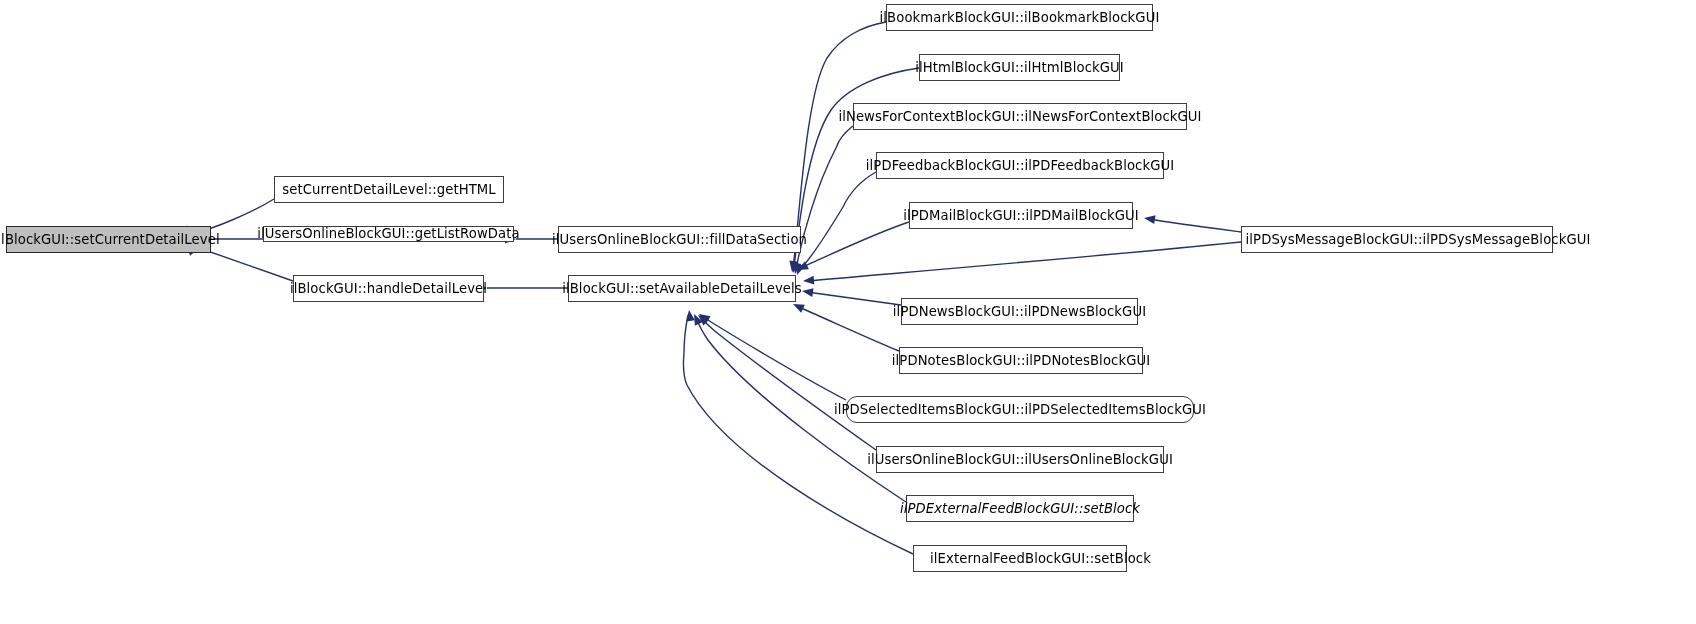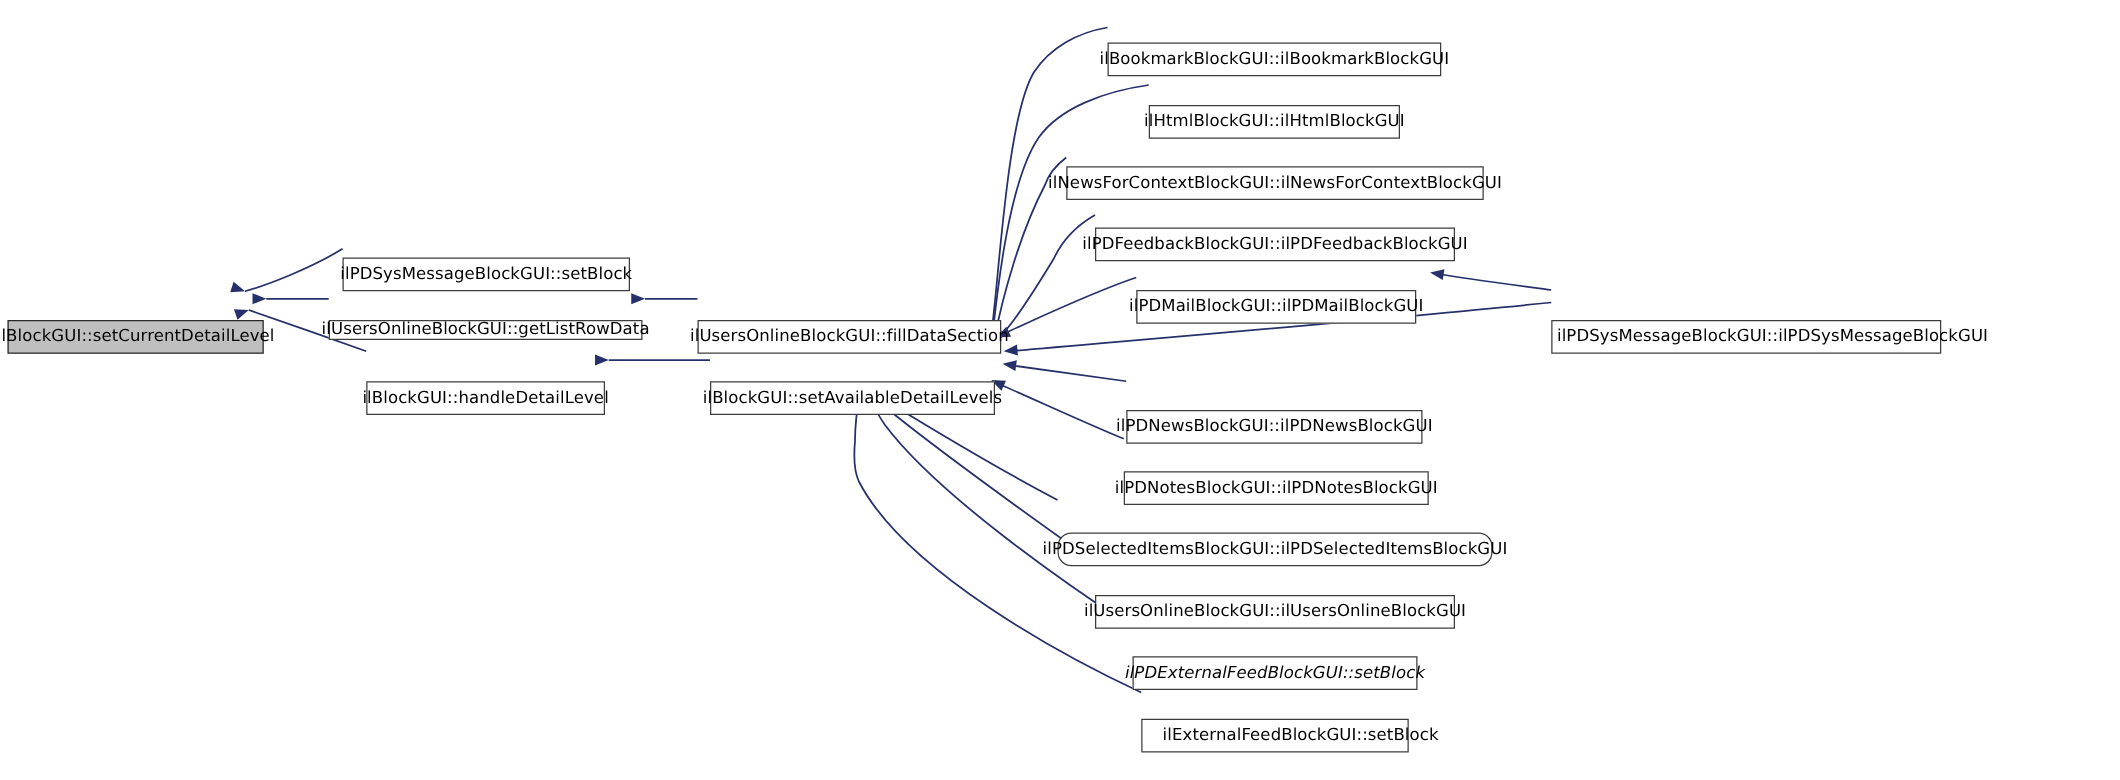--- a/index.html
+++ b/index.html
@@ -31,21 +31,20 @@
     border: 1px solid #3d3d3d;
     background: #ffffff;
     color: #000000;
     font-size: 13.2px;
     line-height: 1;
     display: flex;
     align-items: center;
     justify-content: center;
     white-space: nowrap;
     letter-spacing: 0.1px;
-    margin-top: 30px;
   }
   .node.highlight {
     background: #bfbfbf;
     border-color: #2b2b2b;
   }
   .node-label {
     display: block;
     padding: 0 6px;
   }
 </style>
@@ -127,21 +126,21 @@
         <path d="M 913,554 C 851,525 724,457 687,385 C 683,376 683,364 684,353 C 684,340 686,325 688,315" fill="none" stroke="#26306b" stroke-width="1.4"></path>
         <polygon points="0,0 -11,-4.4 -11,4.4" fill="#26306b" transform="translate(689,310) rotate(262)"></polygon>
       </g>
     </svg>
 
   <div id="node-layer">
       <div class="node highlight" style="left: 6px; top: 226px; width: 205px; height: 27px;">
         <span class="node-label">ilBlockGUI::setCurrentDetailLevel</span>
       </div>
       <div class="node" style="left: 274px; top: 176px; width: 230px; height: 27px;">
-        <span class="node-label">ilPDSysMessageBlockGUI::setBlock</span>
+        <span class="node-label">setCurrentDetailLevel::getHTML</span>
       </div>
       <div class="node" style="left: 263px; top: 226px; width: 251px; height: 16px;">
         <span class="node-label">ilUsersOnlineBlockGUI::getListRowData</span>
       </div>
       <div class="node" style="left: 293px; top: 275px; width: 191px; height: 27px;">
         <span class="node-label">ilBlockGUI::handleDetailLevel</span>
       </div>
       <div class="node" style="left: 558px; top: 226px; width: 243px; height: 27px;">
         <span class="node-label">ilUsersOnlineBlockGUI::fillDataSection</span>
       </div>

